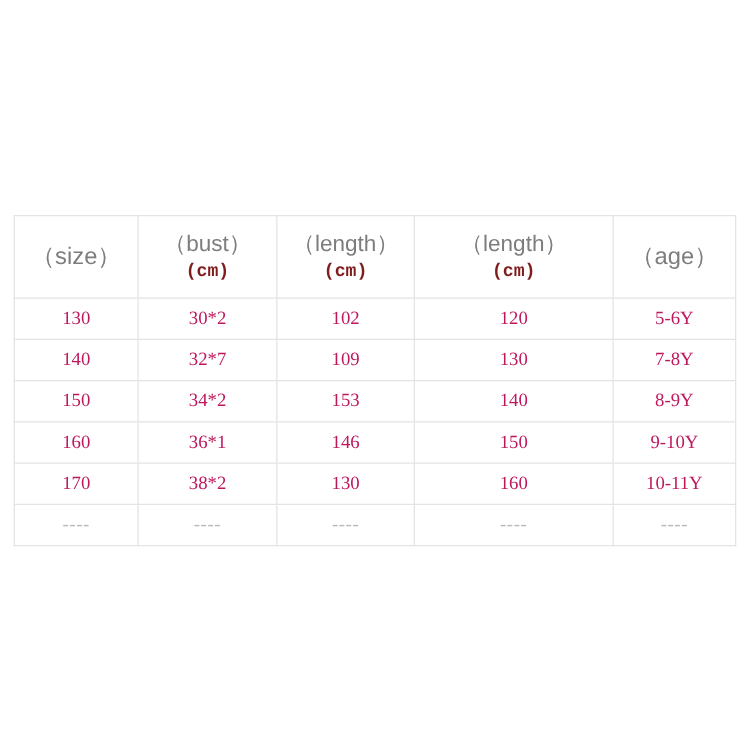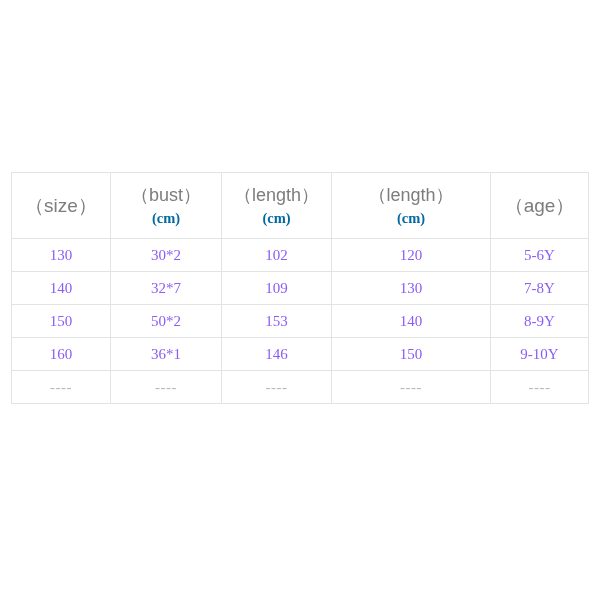--- a/index.html
+++ b/index.html
@@ -56,37 +56,37 @@
   .hdr-label {
     display: block;
     font-family: "Liberation Sans", sans-serif;
     font-size: 18px;
     color: #7d7d7d;
     letter-spacing: 0px;
     white-space: nowrap;
   }
   .hdr-unit {
     display: block;
-    font-family: Liberation Serif, serif;
+    font-family: Liberation Mono, monospace;
     font-size: 14.5px;
     font-weight: bold;
-    color: #0369a1;
+    color: #7f1d1d;
     white-space: nowrap;
   }
   .hdr-cell.single .hdr-label {
     font-size: 19px;
   }
 
   
   #size-chart-table tbody tr { height: 33px; }
 
   .data-cell {
     font-family: "Liberation Serif", serif;
     font-size: 15px;
-    color: #8b5cf6;
+    color: #be185d;
     white-space: nowrap;
   }
   .data-cell.muted {
     color: #b9b9b9;
     letter-spacing: 0.5px;
   }
 </style>
 </head>
 <body>
 
@@ -143,34 +143,41 @@
       <tr>
         <td class="data-cell">140</td>
         <td class="data-cell">32*7</td>
         <td class="data-cell">109</td>
         <td class="data-cell">130</td>
         <td class="data-cell">7-8Y</td>
       </tr>
 
       <tr>
         <td class="data-cell">150</td>
-        <td class="data-cell">50*2</td>
+        <td class="data-cell">34*2</td>
         <td class="data-cell">153</td>
         <td class="data-cell">140</td>
         <td class="data-cell">8-9Y</td>
       </tr>
 
       <tr>
         <td class="data-cell">160</td>
         <td class="data-cell">36*1</td>
         <td class="data-cell">146</td>
         <td class="data-cell">150</td>
         <td class="data-cell">9-10Y</td>
       </tr>
 
+      <tr>
+        <td class="data-cell">170</td>
+        <td class="data-cell">38*2</td>
+        <td class="data-cell">130</td>
+        <td class="data-cell">160</td>
+        <td class="data-cell">10-11Y</td>
+      </tr>
 
       <tr>
         <td class="data-cell muted">----</td>
         <td class="data-cell muted">----</td>
         <td class="data-cell muted">----</td>
         <td class="data-cell muted">----</td>
         <td class="data-cell muted">----</td>
       </tr>
 
     </tbody>

